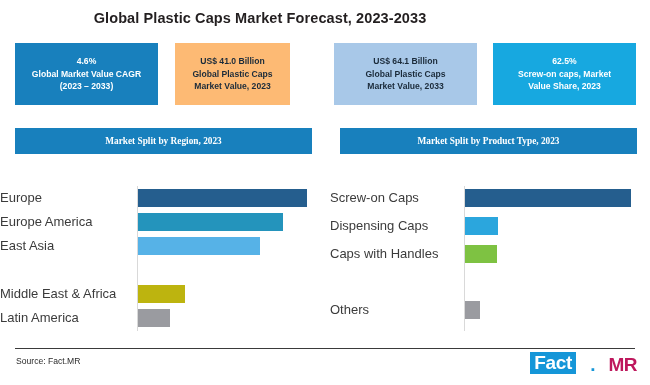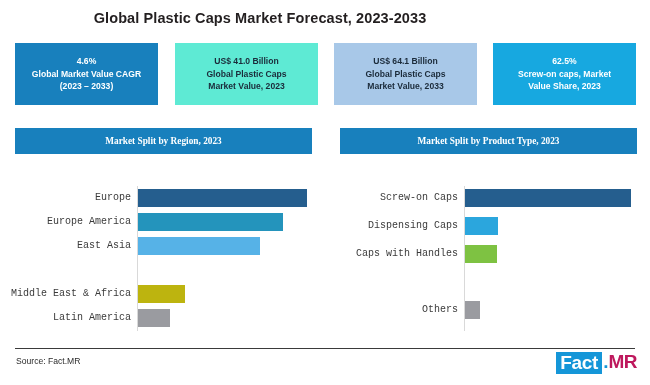--- a/index.html
+++ b/index.html
@@ -53,21 +53,21 @@
     justify-content: center;
     text-align: center;
     font-size: 8.6px;
     font-weight: bold;
     line-height: 1.45;
     padding: 0 3px;
     box-sizing: border-box;
   }
   .kpi span { display: block; }
   .kpi-0 { left: 15px;  width: 143px; background: #1880bd; color: #ffffff; }
-  .kpi-1 { left: 175px; width: 143px; background: #5eead4; color: #1b2b3a; }
+  .kpi-1 { left: 175px; width: 115px; background: #fdba74; color: #1b2b3a; }
   .kpi-2 { left: 334px; width: 143px; background: #a8c8e8; color: #1b2b3a; }
   .kpi-3 { left: 493px; width: 143px; background: #17a8e0; color: #ffffff; }
 
   
   .section-bar {
     position: absolute;
     top: 128px;
     height: 26px;
     background: #1880bd;
     color: #ffffff;
@@ -108,27 +108,25 @@
   .bar-row {
     position: absolute;
     left: 0;
     height: 24px;
     width: 100%;
     display: flex;
     align-items: center;
   }
   .bar-label {
     position: absolute;
-    text-align: right;
-    font-size: 10px;
+    font-size: 13px;
     color: #3b3b3b;
     line-height: 24px;
     height: 24px;
     white-space: nowrap;
-    font-family: Liberation Mono, monospace;
   }
   .chart.left  .bar-label { left: 0;  width: 131px; }
   .chart.right .bar-label { left: 0;  width: 128px; }
 
   .bar {
     position: absolute;
     height: 18px;
     top: 3px;
   }
   .chart.left  .bar { left: 138px; }
@@ -148,24 +146,25 @@
     left: 16px;
     top: 356px;
     font-size: 8.6px;
     color: #2b2b2b;
   }
   .logo {
     position: absolute;
     right: 13px;
     top: 352px;
     display: flex;
-    align-items: flex-start;
+    align-items: flex-end;
     font-size: 19px;
     font-weight: bold;
     line-height: 1;
+    gap: 13px;
   }
   .logo-fact {
     background: #1596d8;
     color: #ffffff;
     padding: 1px 4px 2px 4px;
     letter-spacing: -0.3px;
   }
   .logo-dot { color: #1596d8; margin-left: 1px; }
   .logo-mr  { color: #be185d; letter-spacing: -0.5px; }
 </style>

